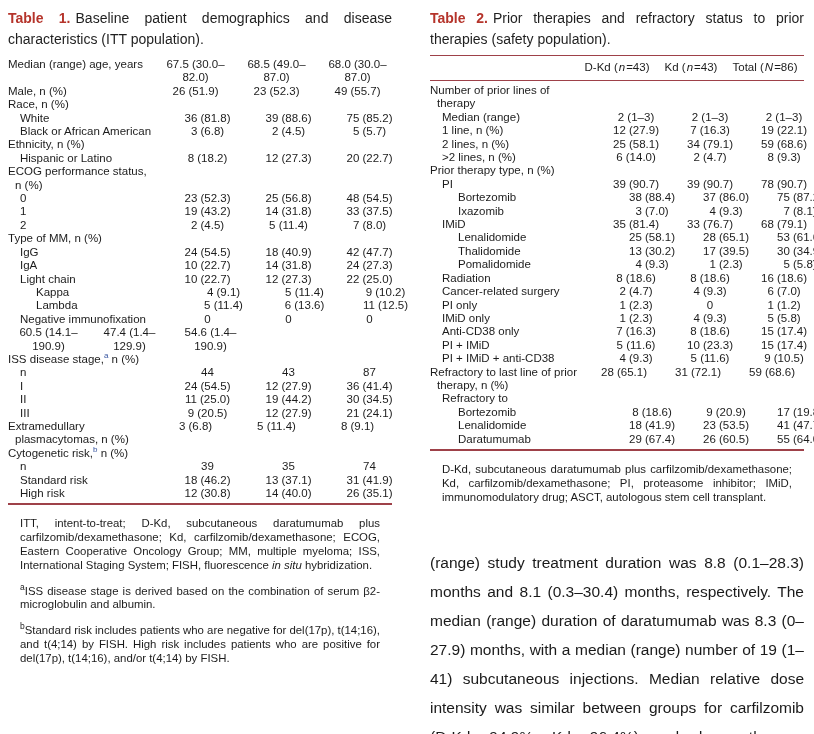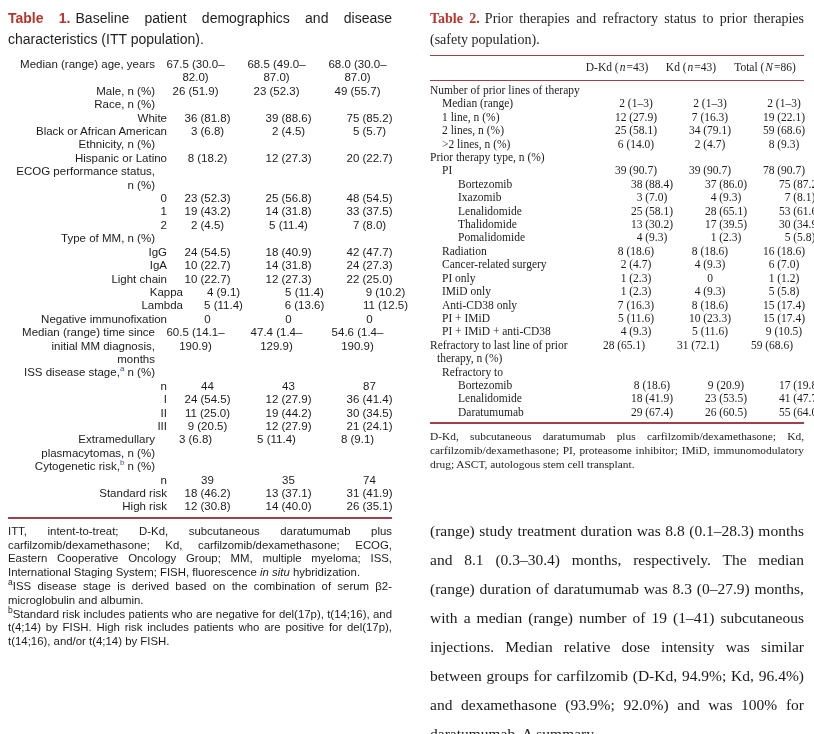--- a/index.html
+++ b/index.html
@@ -13,21 +13,21 @@
   }
   .page {
     box-sizing: border-box;
     width: 683px; height: 734px;
     padding: 8px 8px 0 8px;
     display: flex;
     gap: 38px;
   }
   .col { box-sizing: border-box; }
   .col-left  { width: 384px; flex: 0 0 384px; }
-  .col-right { width: 374px; flex: 0 0 374px; font-family: Liberation Serif, serif; }
+  .col-right { width: 374px; flex: 0 0 374px; }
 
   
   .caption {
     font-size: 14px;
     line-height: 21px;
     text-align: justify;
     color: #1f1f1f;
     margin: 0 0 5px 0;
   }
   .caption .tlabel {
@@ -53,38 +53,38 @@
   .tbody {
     border-bottom: 2px solid #9e4149;
     padding: 3px 0 3px 0;
   }
   .row {
     display: flex;
     align-items: flex-start;
     line-height: 13.4px;
   }
   .lbl { word-wrap: break-word; }
-  .t1 .lbl { flex: 0 0 140px; width: 140px; text-align: right; }
+  .t1 .lbl { flex: 0 0 140px; width: 140px; }
   .t1 .val { flex: 0 0 81px;  width: 81px;  text-align: center; }
   .t2 .lbl { flex: 0 0 150px; width: 150px; }
   .t2 .val { flex: 0 0 74px;  width: 74px;  text-align: center; }
   .row[data-indent="0"] .lbl { padding-left: 7px;  text-indent: -7px; }
   .row[data-indent="1"] .lbl { padding-left: 19px; text-indent: -7px; }
   .row[data-indent="2"] .lbl { padding-left: 35px; text-indent: -7px; }
   sup.supref {
     font-size: 8px;
     vertical-align: super;
     line-height: 0;
     color: #35539f;
   }
 
   
   .footnotes { margin-top: 6px; }
   .fn {
-    margin: 0;
+    margin: 12px;
     font-size: 11.4px;
     line-height: 13.8px;
     text-align: justify;
     color: #1c1c1c;
   }
   .fn sup { font-size: 8.5px; line-height: 0; vertical-align: super; }
   .fn i { font-style: italic; }
 
   
   .bodytext {
@@ -227,21 +227,20 @@
           </div>
 
           <div class="row" data-indent="1">
             <span class="lbl"><span>Negative immunofixation</span><sup class="supref"></sup><span></span></span>
             <span class="val">0</span>
             <span class="val">0</span>
             <span class="val">0</span>
           </div>
 
           <div class="row" data-indent="0">
-            <span class="lbl"><span>Median (range) time since initial MM diagnosis, months</span><sup class="supref"></sup><span></span></span>
             <span class="val">60.5 (14.1–190.9)</span>
             <span class="val">47.4 (1.4–129.9)</span>
             <span class="val">54.6 (1.4–190.9)</span>
           </div>
 
           <div class="row" data-indent="0">
             <span class="lbl"><span>ISS disease stage,</span><sup class="supref">a</sup><span> n (%)</span></span>
             <span class="val"></span>
             <span class="val"></span>
             <span class="val"></span>
@@ -391,20 +390,26 @@
             <span class="val">75 (87.2)</span>
           </div>
 
           <div class="row" data-indent="2">
             <span class="lbl"><span>Ixazomib</span><sup class="supref"></sup><span></span></span>
             <span class="val">3 (7.0)</span>
             <span class="val">4 (9.3)</span>
             <span class="val">7 (8.1)</span>
           </div>
 
+          <div class="row" data-indent="1">
+            <span class="lbl"><span>IMiD</span><sup class="supref"></sup><span></span></span>
+            <span class="val">35 (81.4)</span>
+            <span class="val">33 (76.7)</span>
+            <span class="val">68 (79.1)</span>
+          </div>
 
           <div class="row" data-indent="2">
             <span class="lbl"><span>Lenalidomide</span><sup class="supref"></sup><span></span></span>
             <span class="val">25 (58.1)</span>
             <span class="val">28 (65.1)</span>
             <span class="val">53 (61.6)</span>
           </div>
 
           <div class="row" data-indent="2">
             <span class="lbl"><span>Thalidomide</span><sup class="supref"></sup><span></span></span>

